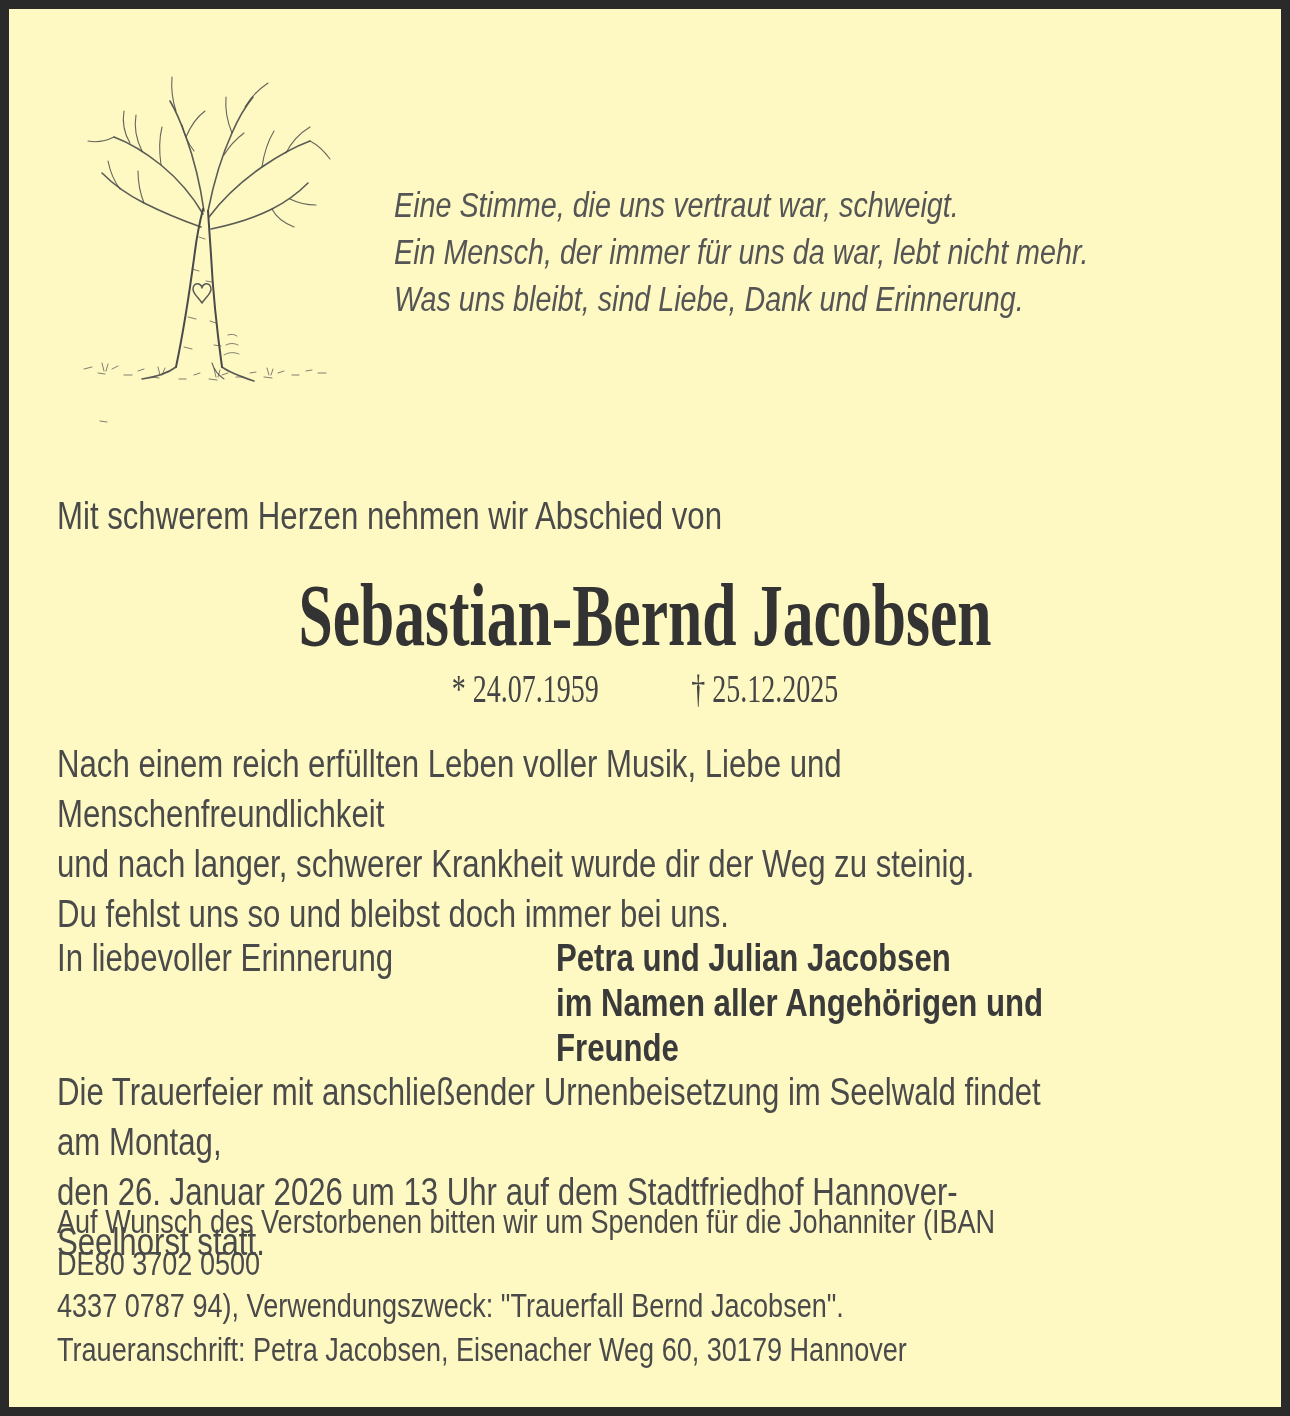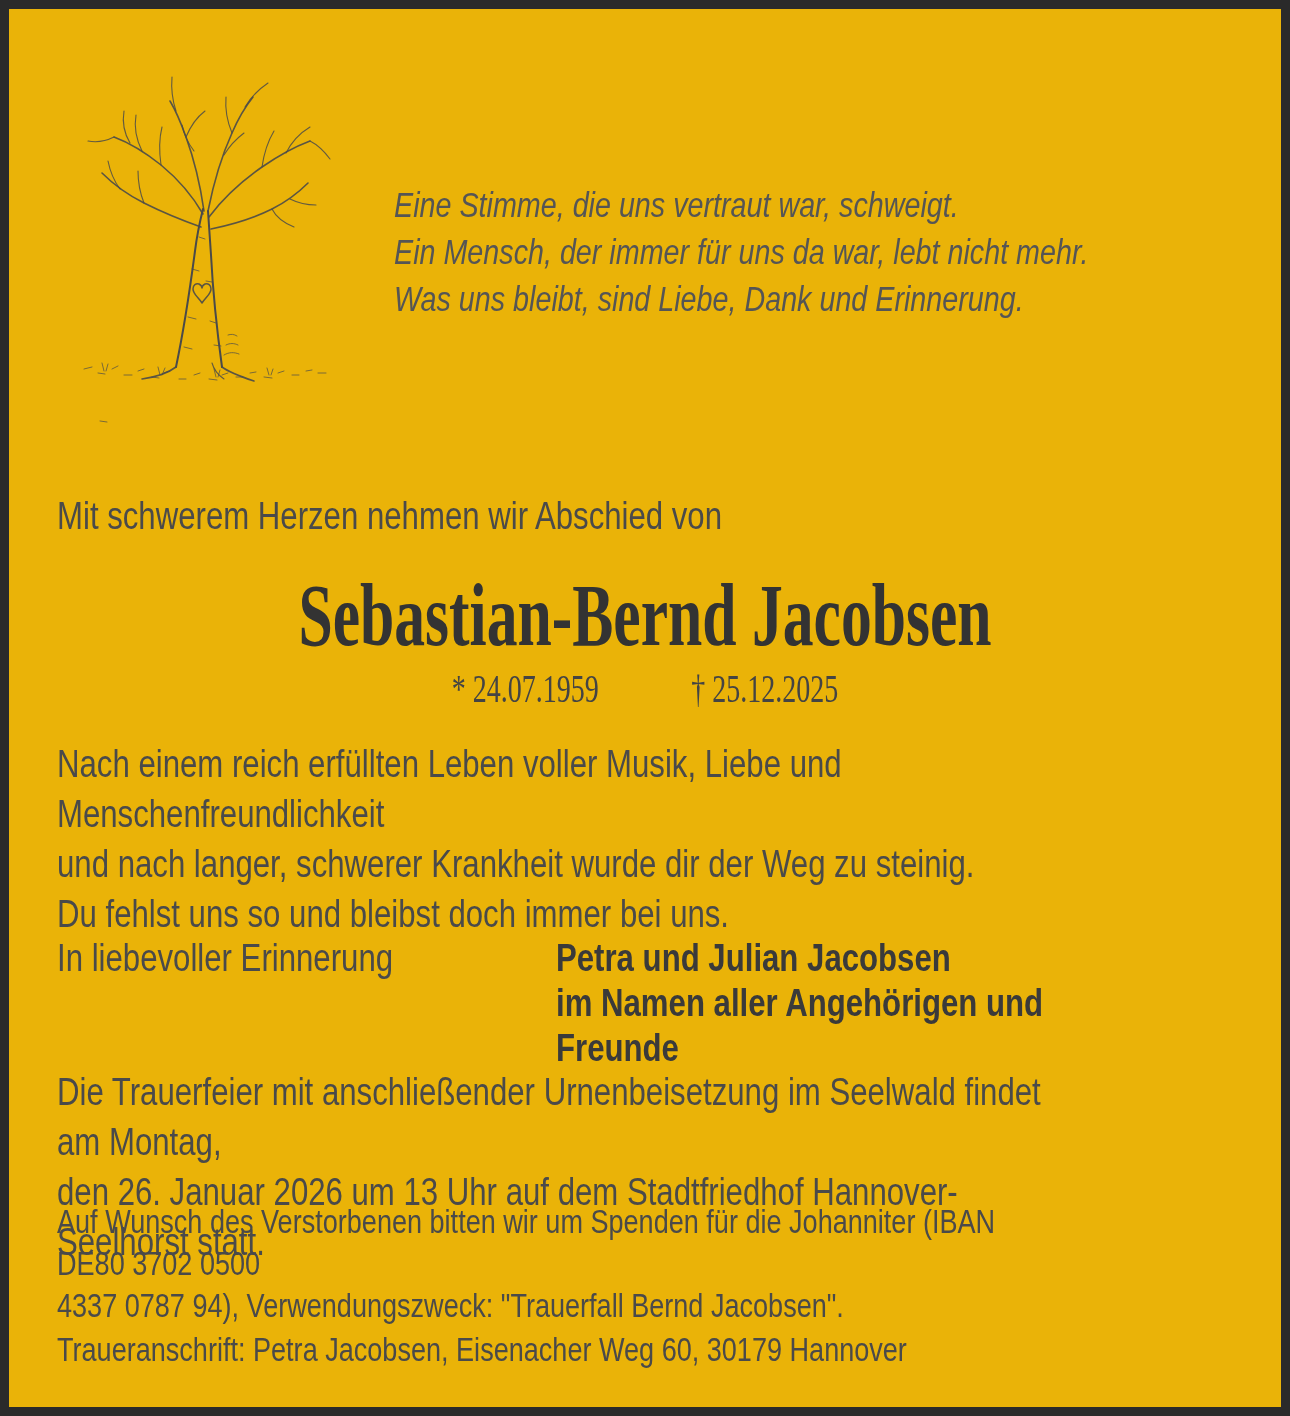--- a/index.html
+++ b/index.html
@@ -1,19 +1,19 @@
 <!DOCTYPE html>
 <html lang="de"><head>
 <meta charset="utf-8">
 <style>
   html,body{margin:0;padding:0;background:#e9e9e9;}
   .sheet{
     position:relative;
     width:1290px;height:1416px;
-    background:#eab308;
+    background:#fef9c3;
     border:9px solid #2a2a2a;
     box-sizing:border-box;
     overflow:hidden;
     font-family:"Liberation Sans", sans-serif;
     color:#4a4a4a;
   }
   .abs{position:absolute;}
   
   .cx{transform:scaleX(0.82);transform-origin:0 0;}
   .cx-center{transform:scaleX(0.7);transform-origin:50% 0;}

